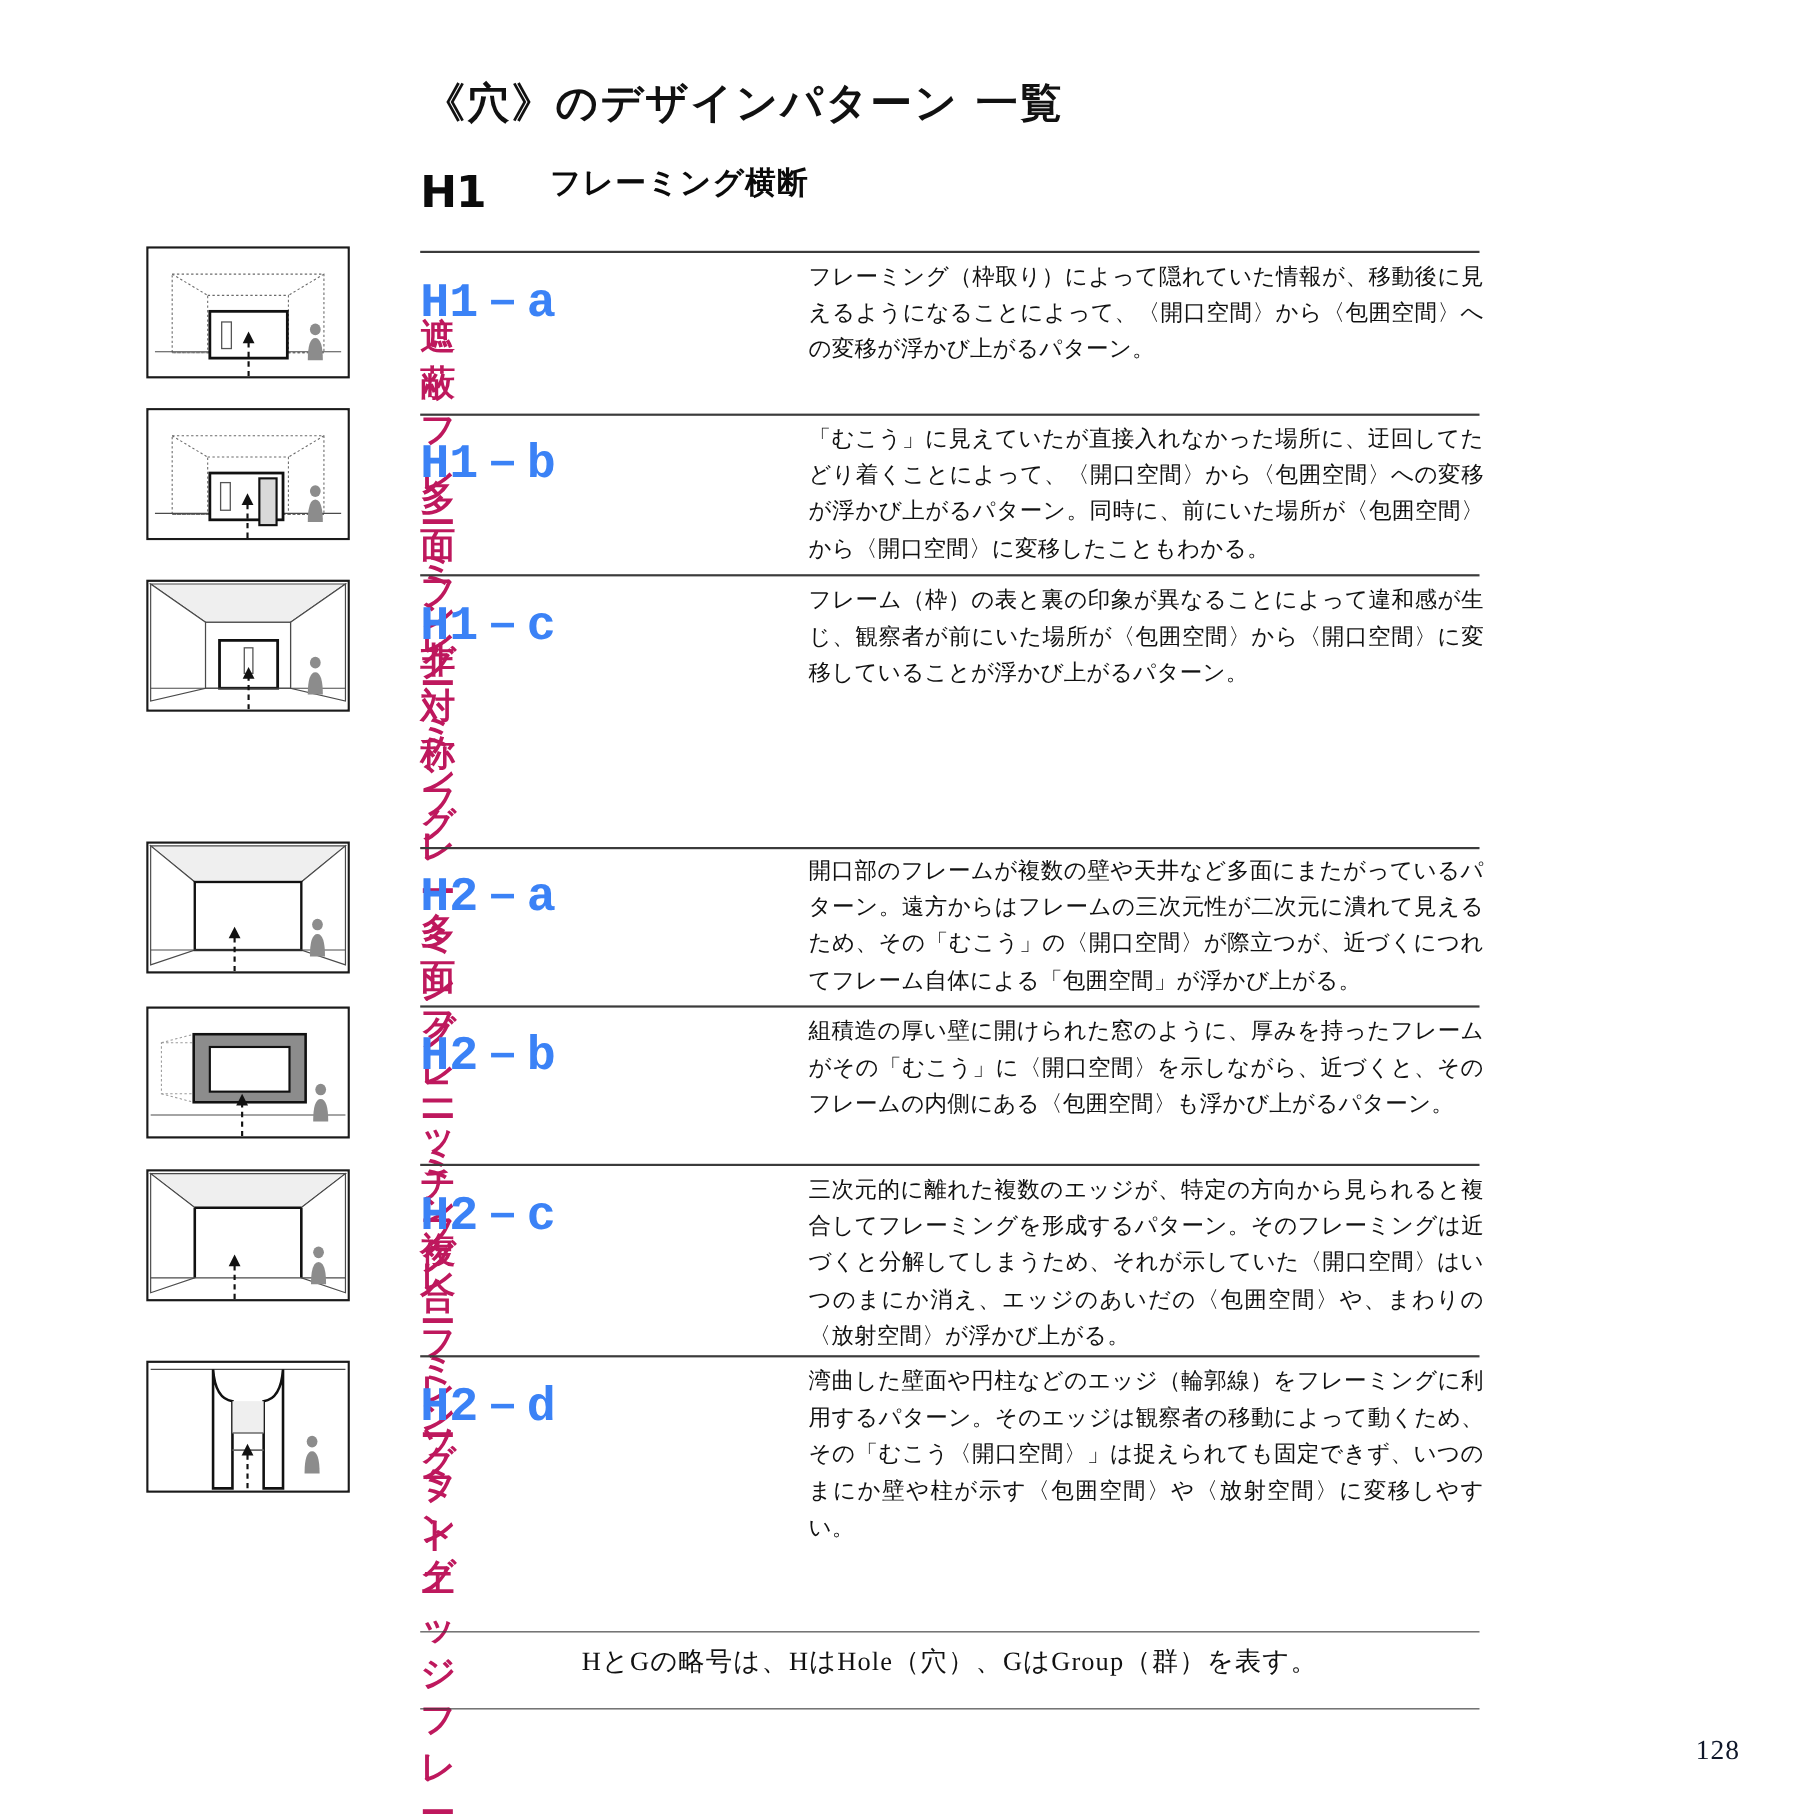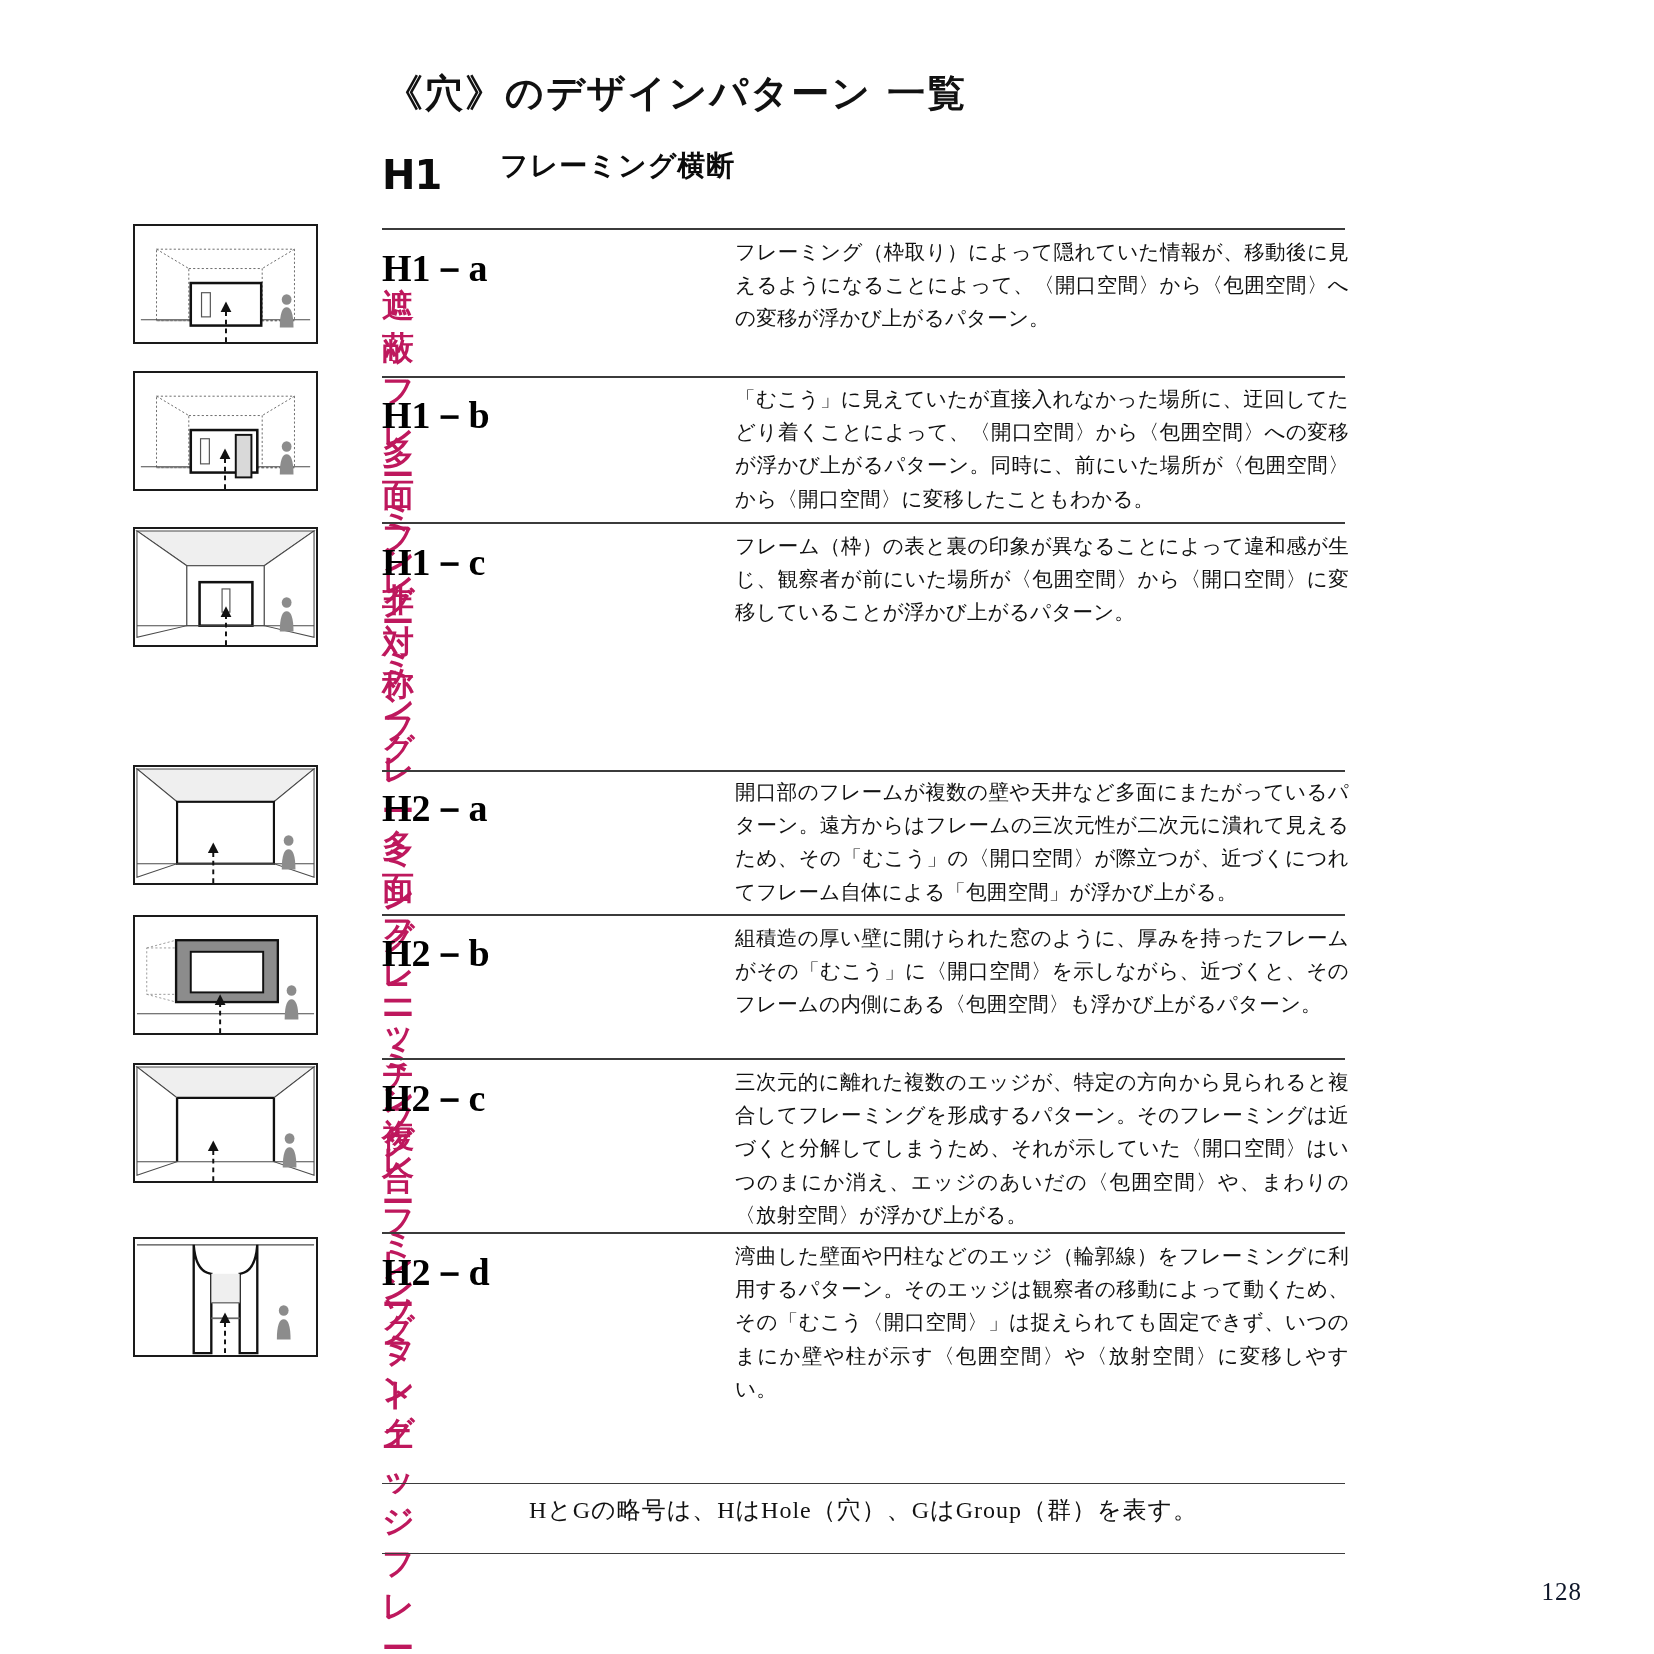--- a/index.html
+++ b/index.html
@@ -76,25 +76,25 @@
     left: 382px;
     width: 963px;
     border-top: 2.4px solid #3b3b3b;
   }
 
   .row {
     position: absolute;
   }
   .row-code {
     position: absolute;
-    font-family: Liberation Serif, serif;
-    font-size: 38px;
+    font-family: Liberation Mono, monospace;
+    font-size: 44px;
     font-weight: 800;
     letter-spacing: 0px;
-    color: #000000;
+    color: #3b82f6;
     white-space: nowrap;
   }
   .row-name {
     position: absolute;
     font-family: Liberation Mono, monospace;
     font-size: 32px;
     font-weight: 600;
     letter-spacing: 0.5px;
     line-height: 1.32;
     color: #be185d;

